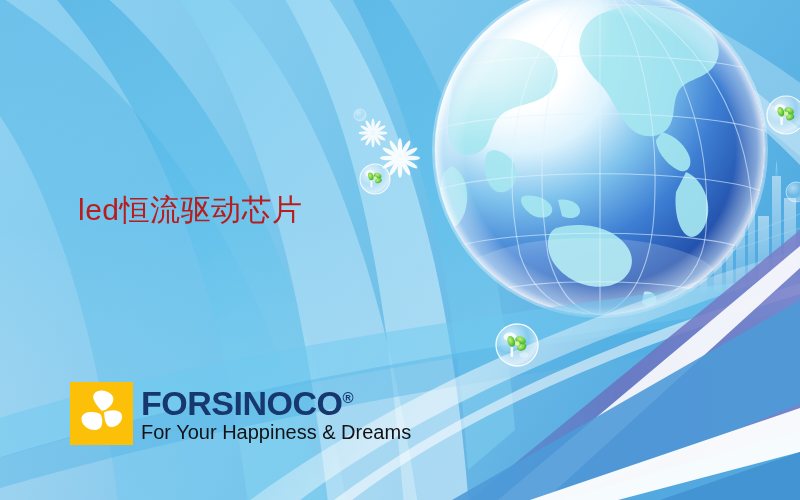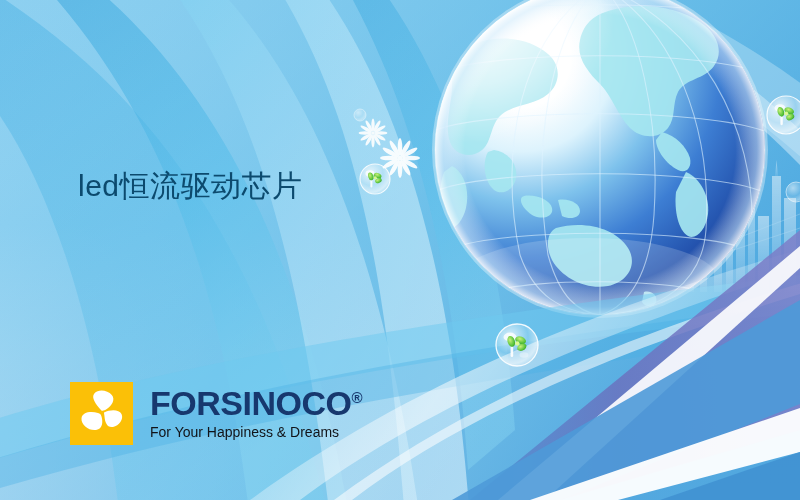--- a/index.html
+++ b/index.html
@@ -30,26 +30,27 @@
   
   #headline {
     position: absolute;
     left: 78px;
     top: 162px;
     width: 340px;
     z-index: 40;
     pointer-events: none;
   }
   .headline-line {
-    color: #0c4a6e;
+    color: #b91c1c;
     font-family: "Liberation Sans", "DejaVu Sans", sans-serif;
     font-size: 30px;
     line-height: 47px;
     letter-spacing: 0.5px;
     white-space: nowrap;
+    margin-top: 24px;
   }
   .headline-line.l2 {
     padding-left: 16px;
   }
 
   
   #logo {
     position: absolute;
     left: 70px;
     top: 382px;
@@ -57,21 +58,21 @@
     display: flex;
     align-items: center;
   }
   #logo-mark {
     width: 63px;
     height: 63px;
     flex: 0 0 auto;
     display: block;
   }
   #logo-text {
-    margin-left: 17px;
+    margin-left: 8px;
     display: flex;
     flex-direction: column;
     justify-content: center;
   }
   #logo-wordmark {
     color: #17386e;
     font-family: "Liberation Sans", sans-serif;
     font-weight: bold;
     font-size: 34px;
     line-height: 34px;
@@ -80,21 +81,21 @@
     position: relative;
   }
   #logo-reg {
     font-size: 15px;
     vertical-align: super;
     line-height: 1;
   }
   #logo-tagline {
     color: #111318;
     font-family: "Liberation Sans", sans-serif;
-    font-size: 14px;
+    font-size: 20px;
     line-height: 19px;
     margin-top: 3px;
     white-space: nowrap;
     letter-spacing: 0px;
   }
 </style>
 </head>
 <body>
 
 <div id="stage">

